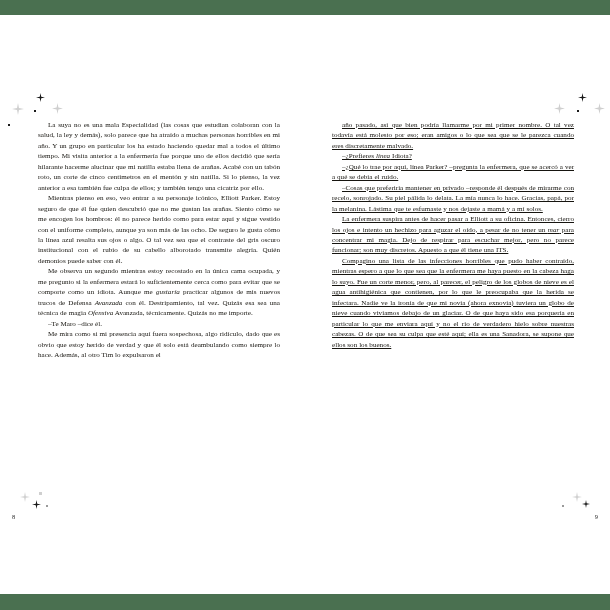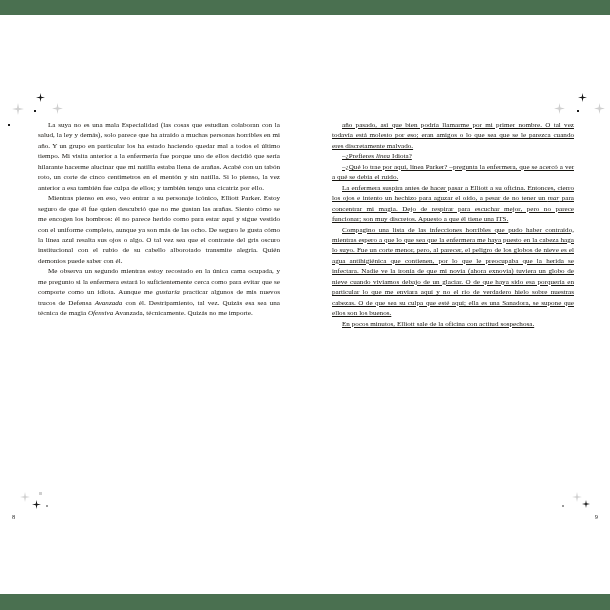--- a/index.html
+++ b/index.html
@@ -135,20 +135,24 @@
       <div class="column">
         <p>
           La suya no es una mala Especialidad (las cosas que estudian colaboran con la salud, la ley y demás), solo parece que ha atraído a muchas personas horribles en mi año. Y un grupo en particular los ha estado haciendo quedar mal a todos el último tiempo. Mi visita anterior a la enfermería fue porque uno de ellos decidió que sería hilarante hacerme alucinar que mi natilla estaba llena de arañas. Acabé con un tabón roto, un corte de cinco centímetros en el mentón y sin natilla. Si lo pienso, la vez anterior a esa también fue culpa de ellos; y también tengo una cicatriz por ello.
         </p>
         <p>
           Mientras pienso en eso, veo entrar a su personaje icónico, Elliott Parker. Estoy seguro de que él fue quien descubrió que no me gustan las arañas. Siento cómo se me encogen los hombros: él no parece herido como para estar aquí y sigue vestido con el uniforme completo, aunque ya son más de las ocho. De seguro le gusta cómo la línea azul resalta sus ojos o algo. O tal vez sea que el contraste del gris oscuro institucional con el rubio de su cabello alborotado transmite alegría. Quién demonios puede saber con él.
         </p>
         <p>
           Me observa un segundo mientras estoy recostado en la única cama ocupada, y me pregunto si la enfermera estará lo suficientemente cerca como para evitar que se comporte como un idiota. Aunque me <i>gustaría</i> practicar algunos de mis nuevos trucos de Defensa <i>Avanzada</i> con él. Destripamiento, tal vez. Quizás esa sea una técnica de magia <i>Ofensiva</i> Avanzada, técnicamente. Quizás no me importe.
         </p>
+        <p class="dialogue">–Te Maro –dice él.</p>
+        <p>
+          Me mira como si mi presencia aquí fuera sospechosa, algo ridículo, dado que es obvio que estoy herido de verdad y que él solo está deambulando como siempre lo hace. Además, al otro Tim lo expulsaron el
+        </p>
       </div>
 
       <div class="sparkles sp-bl">
         <div class="star star-4 s-light" style="left:14px; top:2px;  width:10px; height:10px;"></div>
         <div class="star star-4 s-dark" style="left:26px; top:10px; width:9px;  height:9px;"></div>
         <div class="star s-mid" style="left:40px; top:15px; width:2px;  height:2px;"></div>
         <div class="star s-light" style="left:33px; top:2px;  width:3px;  height:3px;"></div>
       </div>
 
       <div class="folio folio-left">8</div>
@@ -165,27 +169,27 @@
 
       <div class="column">
         <p>
           año pasado, así que bien podría llamarme por mi primer nombre. O tal vez todavía está molesto por eso; eran amigos o lo que sea que se le parezca cuando eres discretamente malvado.
         </p>
         <p class="dialogue">–¿Prefieres <i>línea</i> Idiota?</p>
         <p>
           –¿Qué lo trae por aquí, línea Parker? –pregunta la enfermera, que se acercó a ver a qué se debía el ruido.
         </p>
         <p>
+          –Cosas que preferiría mantener en privado –responde él después de mirarme con recelo, sonrojado. Su piel pálida lo delata. La mía nunca lo hace. Gracias, papá, por la melanina. Lástima que te esfumaste y nos dejaste a mamá y a mí solos.
+        </p>
+        <p>
           La enfermera suspira antes de hacer pasar a Elliott a su oficina. Entonces, cierro los ojos e intento un hechizo para aguzar el oído, a pesar de no tener un <i>mar</i> para concentrar mi magia. Dejo de respirar para escuchar mejor, pero no parece funcionar; son muy discretos. Apuesto a que él tiene una ITS.
         </p>
         <p>
           Compagino una lista de las infecciones horribles que pudo haber contraído, mientras espero a que lo que sea que la enfermera me haya puesto en la cabeza haga lo suyo. Fue un corte menor, pero, al parecer, el peligro de los globos de nieve es el agua antihigiénica que contienen, por lo que le preocupaba que la herida se infectara. Nadie ve la ironía de que mi novia (ahora exnovia) tuviera un globo de nieve cuando vivíamos debajo de un glaciar. O de que haya sido esa porquería en particular lo que me enviara aquí y no el río de verdadero hielo sobre nuestras cabezas. O de que sea su culpa que esté aquí; ella es una Sanadora, se supone que ellos son los buenos.
-        </p>
-        <p>
-          En pocos minutos, Elliott sale de la oficina con actitud sospechosa.
         </p>
       </div>
 
       <div class="sparkles sp-br">
         <div class="star star-4 s-light" style="left:28px; top:2px;  width:10px; height:10px;"></div>
         <div class="star star-4 s-dark" style="left:38px; top:10px; width:8px;  height:8px;"></div>
         <div class="star s-mid" style="left:18px; top:15px; width:2px;  height:2px;"></div>
       </div>
 
       <div class="folio folio-right">9</div>

